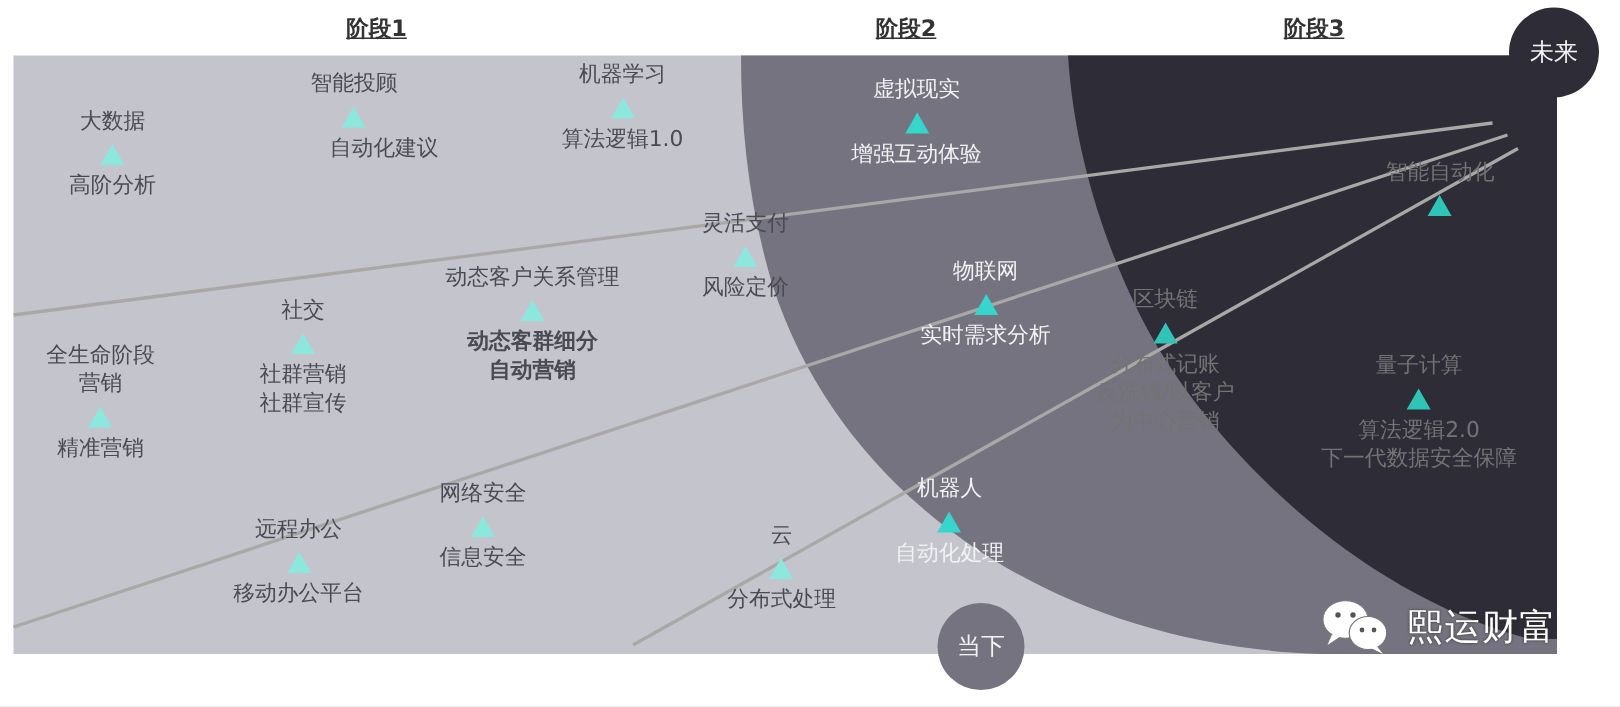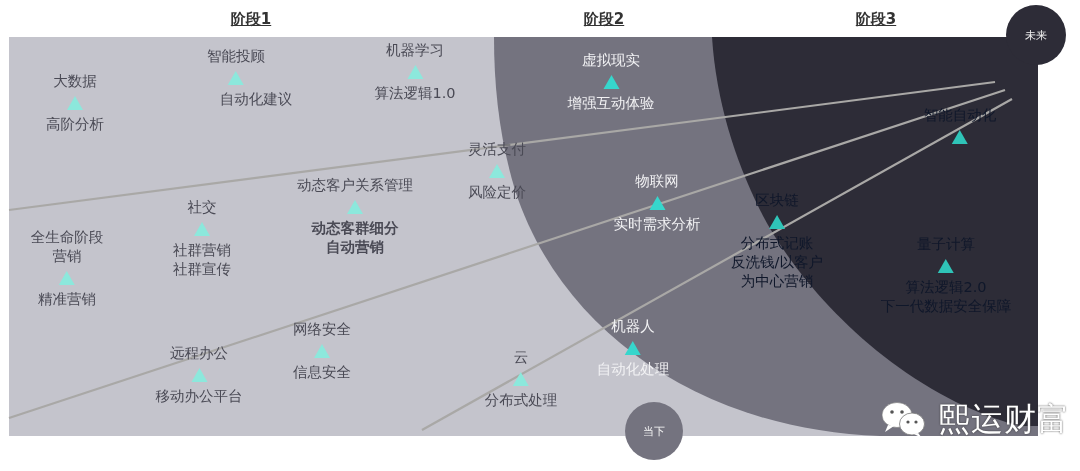--- a/index.html
+++ b/index.html
@@ -9,26 +9,26 @@
                  transform:translateX(-50%); white-space:nowrap;text-decoration:underline; }
   #diagram-svg { position:absolute; left:0; top:0; }
   .node { position:absolute; transform:translateX(-50%); text-align:center; white-space:nowrap; }
   .node .t { font-size:14.5px; line-height:19px; }
   .node .tri { width:0; height:0; margin:5px auto 5px auto;
                border-left:8px solid transparent; border-right:8px solid transparent;
                border-bottom:14px solid #8ce8dc; }
   .node.light .t { color:#4a4a55; }
   .node.mid .t { color:#f2f2f4; }
   .node.mid .tri { border-bottom-color:#36d6cc; }
-  .node.dark .t { color:#0f172a; }
+  .node.dark .t { color:#737373; }
   .node.dark .tri { border-bottom-color:#2fc4b8; }
   .bubble { position:absolute; border-radius:50%; display:flex; align-items:center; justify-content:center;
-            color:#f2f2f2; font-size:11px; }
+            color:#f2f2f2; font-size:16px; }
   .watermark { position:absolute; left:880px; top:398px; display:flex; align-items:center; gap:8px; }
-  .watermark-text { color:#ffffff; font-size:32px; text-shadow:0 0 2px #333; letter-spacing:1px; }
+  .watermark-text { color:#ffffff; font-size:24px; text-shadow:0 0 2px #333; letter-spacing:1px; }
 </style>
 </head>
 <body>
 
 <svg id="diagram-svg" width="1080" height="471" viewBox="0 0 1080 471">
 
   <rect x="9" y="37" width="1029" height="399" fill="#c4c4cc"></rect>
 
   <path d="M494,37 L1038,37 L1038,436 L880,436 C700,430 560,330 515,190 C500,140 494,90 494,37 Z" fill="#74737f"></path>
 

